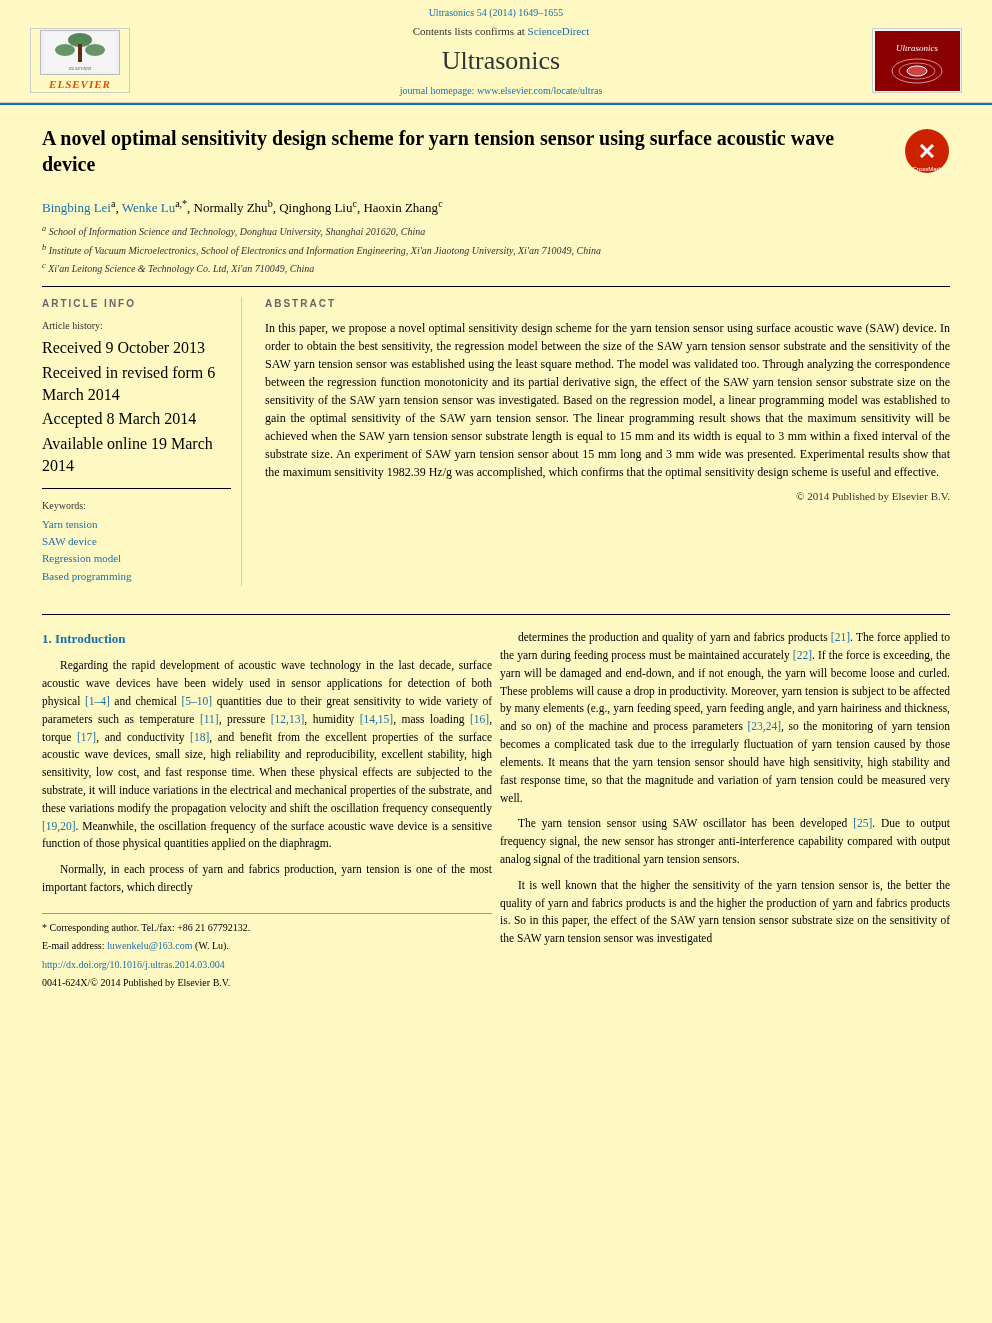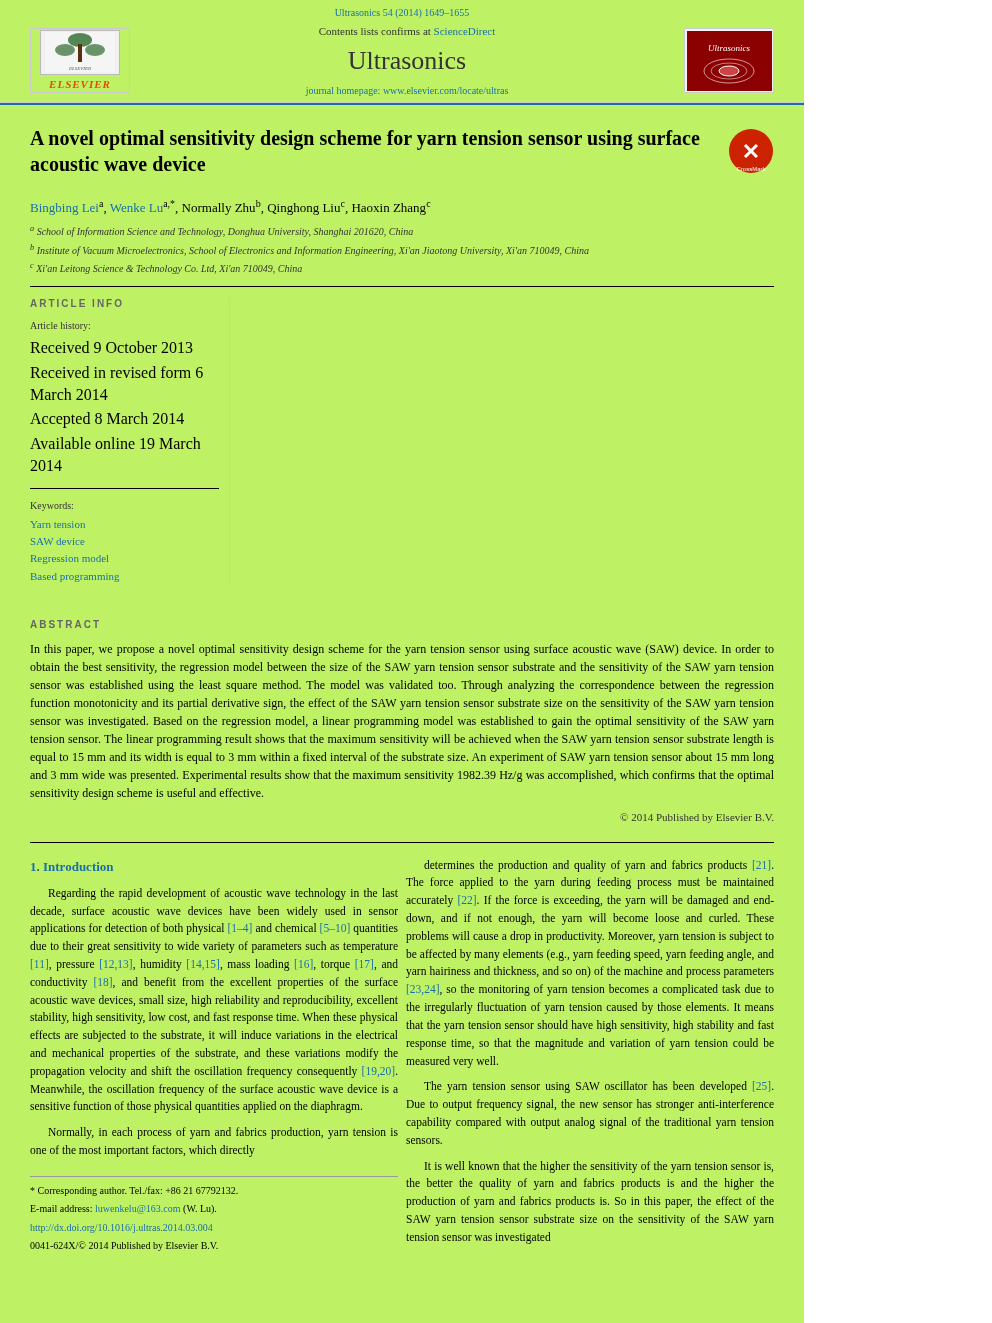--- a/index.html
+++ b/index.html
@@ -6,23 +6,23 @@
     body {
       font-family: 'Times New Roman', Times, serif;
       background: #fff;
       width: 992px;
       min-height: 1323px;
       color: #000;
       font-size: 13px;
       line-height: 1.4;
     }
     .page {
-      width: 804px;
+      width: 992px;
       min-height: 1323px;
-      background: #bef264;
+      background: #fef9c3;
       padding: 0;
     }
 
     
     .journal-header {
       padding: 6px 20px 4px;
       text-align: center;
       border-bottom: 1px solid #ccc;
     }
     .doi-line {
@@ -116,21 +116,21 @@
       font-style: italic;
     }
     .header-bottom-line {
       height: 2px;
       background: #1a6faa;
       margin: 0;
     }
 
     
     .article-body {
-      padding: 20px 30px;
+      padding: 20px 42px;
     }
 
     
     .article-title-section {
       display: flex;
       justify-content: space-between;
       align-items: flex-start;
       margin-bottom: 12px;
       padding-bottom: 8px;
     }
@@ -177,23 +177,22 @@
     }
 
     
     .divider-line {
       border: none;
       border-top: 1px solid #000;
       margin: 10px 0;
     }
     .two-column {
       display: flex;
-      gap: 32px;
-      margin-bottom: 16px;
-      flex-direction: column;
+      gap: 23px;
+      margin-bottom: 28px;
     }
     .left-column {
       width: 200px;
       flex-shrink: 0;
       font-size: 11px;
       padding-right: 10px;
       border-right: 1px solid #ccc;
     }
     .right-column {
       flex: 1;

